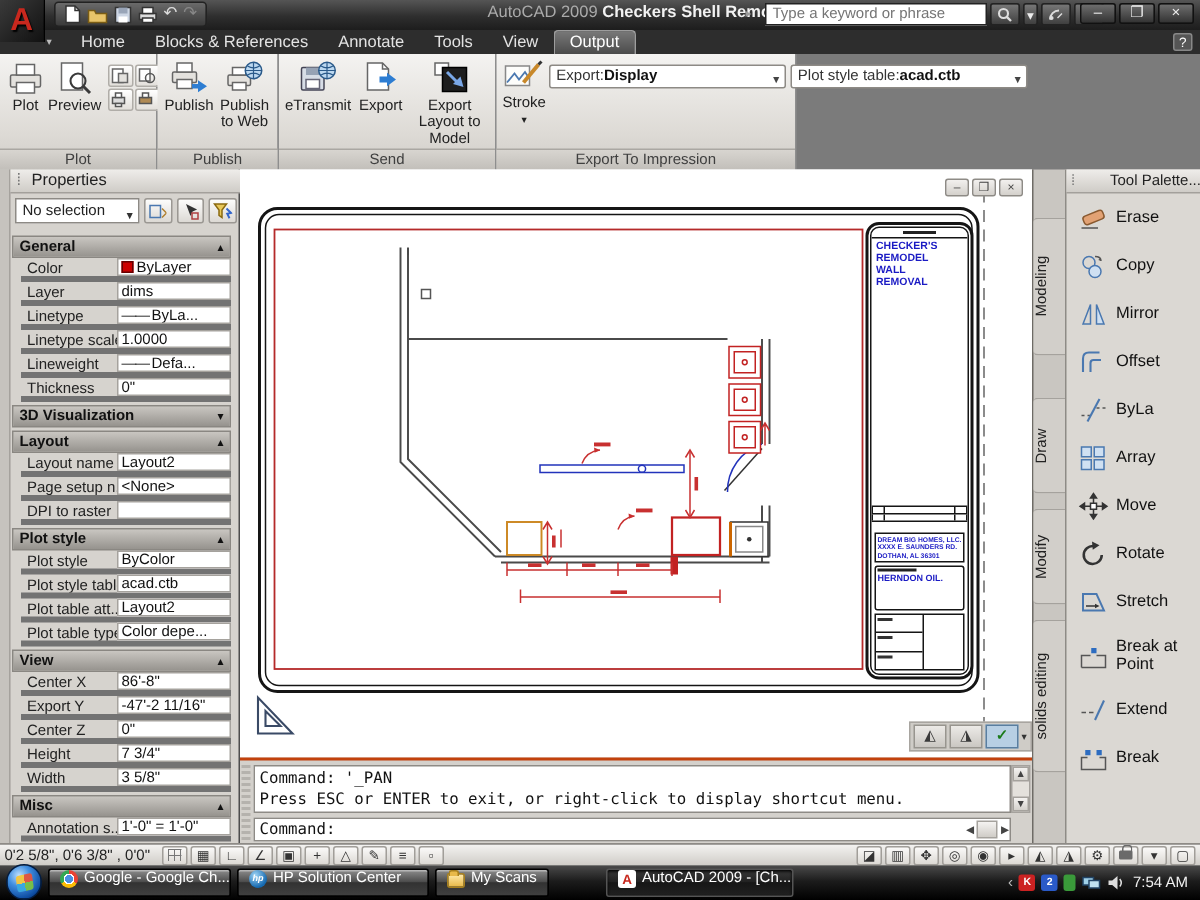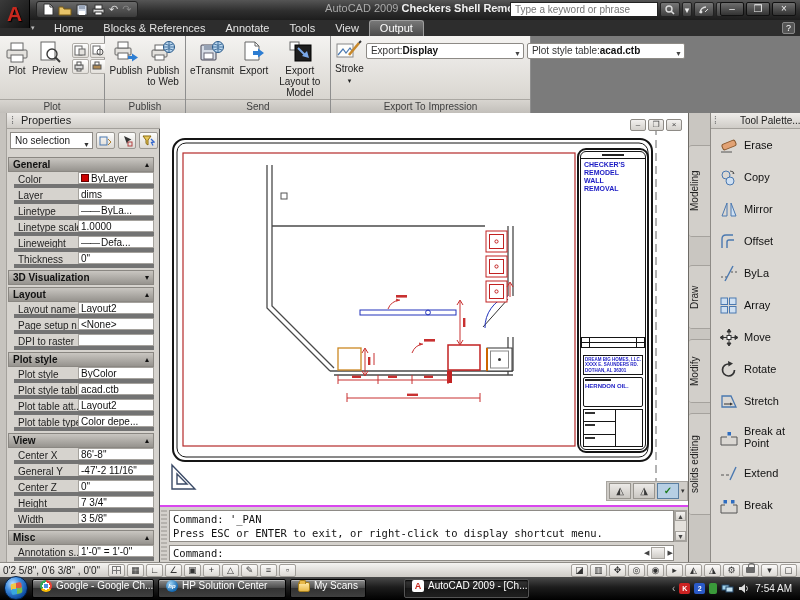--- a/index.html
+++ b/index.html
@@ -112,21 +112,21 @@
   .tb-client .lbl { width:26px; height:2px; background:#222; margin-bottom:2px; }
   .tb-client .name { color:#1b1bc4; font-size:6px; font-weight:bold; }
   .tb-grid { margin:0 2px 2px 2px; border:1px solid #151515; height:38px; display:flex; }
   .tb-grid .l { width:55%; border-right:1px solid #151515; display:flex; flex-direction:column; }
   .tb-grid .l div { flex:1; border-bottom:1px solid #151515; position:relative; }
   .tb-grid .l div:last-child { border-bottom:none; }
   .tb-grid .l i { position:absolute; left:1px; top:2px; width:10px; height:2px; background:#333; }
   .tb-grid .r { flex:1; }
 
   
-  .cmd { position:absolute; left:0; top:392px; width:528px; height:57px; background:#d4d1cc; border-top:2px solid #d946ef; }
+  .cmd { position:absolute; left:0; top:392px; width:528px; height:57px; background:#d4d1cc; border-top:2px solid #c2410c; }
   .cmd-grip { position:absolute; left:1px; top:3px; width:6px; height:50px; background:repeating-linear-gradient(#b5b2ad 0 2px, #d4d1cc 2px 4px); }
   .cmd-hist { position:absolute; left:9px; top:3px; width:505px; height:32px; background:#fff; border:1px solid #8e8b86;
     font-family:"DejaVu Sans Mono", monospace; font-size:10.5px; color:#111; padding:1px 3px; line-height:14px; white-space:pre; overflow:hidden; }
   .cmd-vsb { position:absolute; right:1px; top:3px; width:13px; height:32px; display:flex; flex-direction:column; justify-content:space-between;
     background:#e4e1dc; border:1px solid #a5a29d; }
   .cmd-vsb span { font-size:7px; color:#444; text-align:center; background:linear-gradient(#f5f3f1,#d4d1cc); border:1px solid #a5a29d; height:10px; line-height:9px; }
   .cmd-prompt { position:absolute; left:9px; top:38px; width:505px; height:16px; background:#fff; border:1px solid #8e8b86;
     font-family:"DejaVu Sans Mono", monospace; font-size:10.5px; color:#111; padding:0 3px; line-height:14px; }
   .cmd-hsb { position:absolute; right:2px; top:39px; width:42px; height:14px; display:flex; align-items:center; gap:2px; }
   .cmd-hsb span { font-size:7px; color:#444; }
@@ -512,21 +512,21 @@
           </div>
 
         <div class="sec-h"><span>View</span><span class="arr">▴</span></div>
         <div class="prow">
             <div class="pl">Center X</div>
             <div class="pv">
               <span>86'-8"</span>
             </div>
           </div>
         <div class="prow">
-            <div class="pl">General Y</div>
+            <div class="pl">Export Y</div>
             <div class="pv">
               <span>-47'-2 11/16"</span>
             </div>
           </div>
         <div class="prow">
             <div class="pl">Center Z</div>
             <div class="pv">
               <span>0"</span>
             </div>
           </div>

